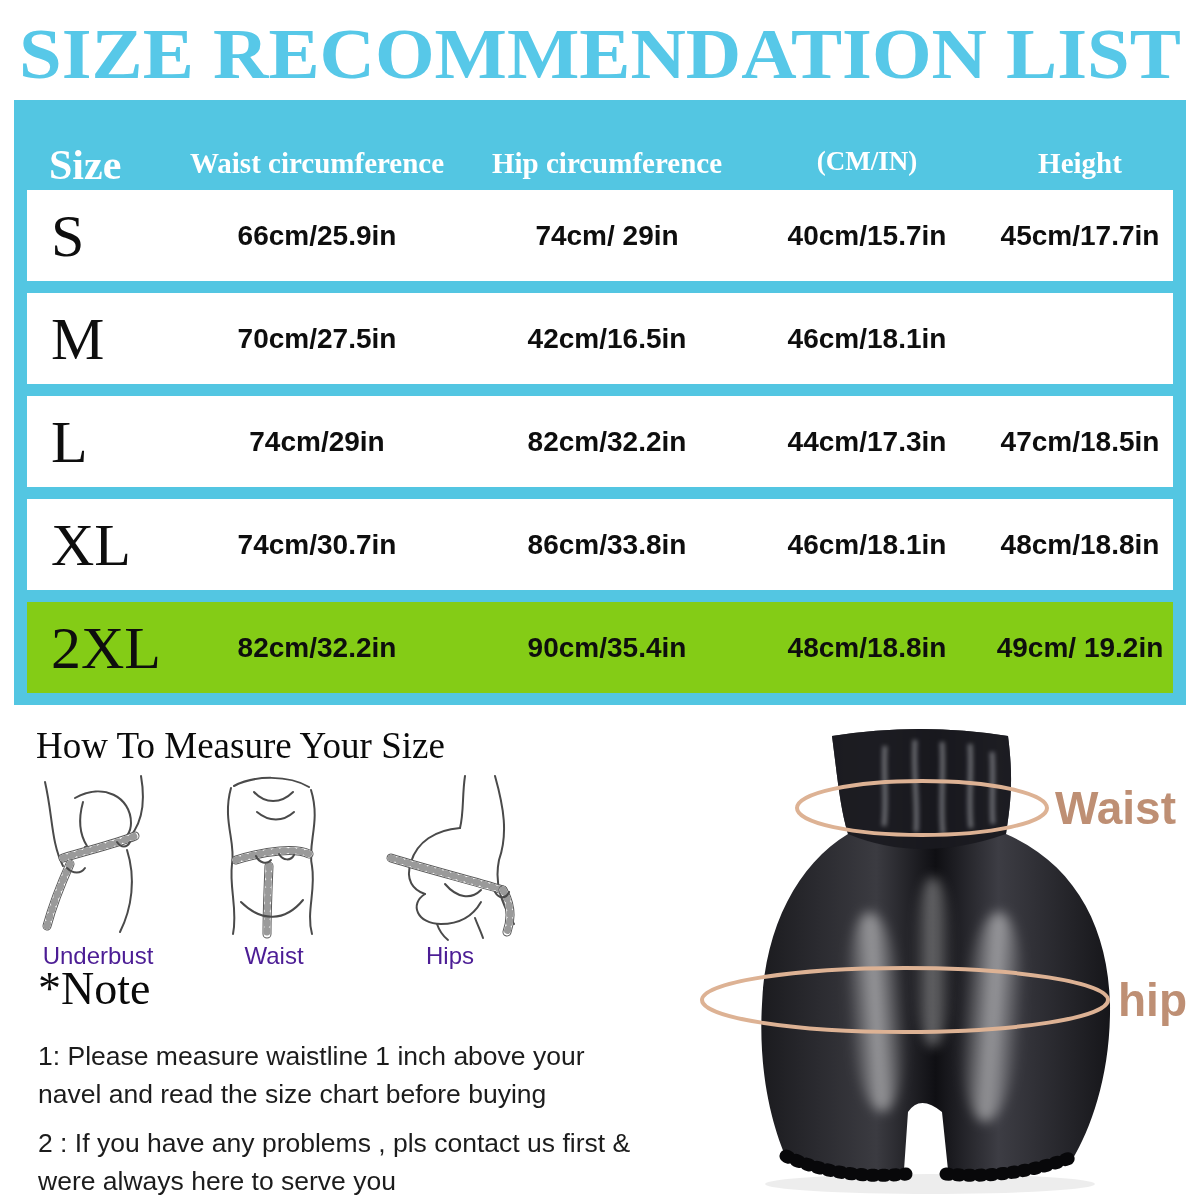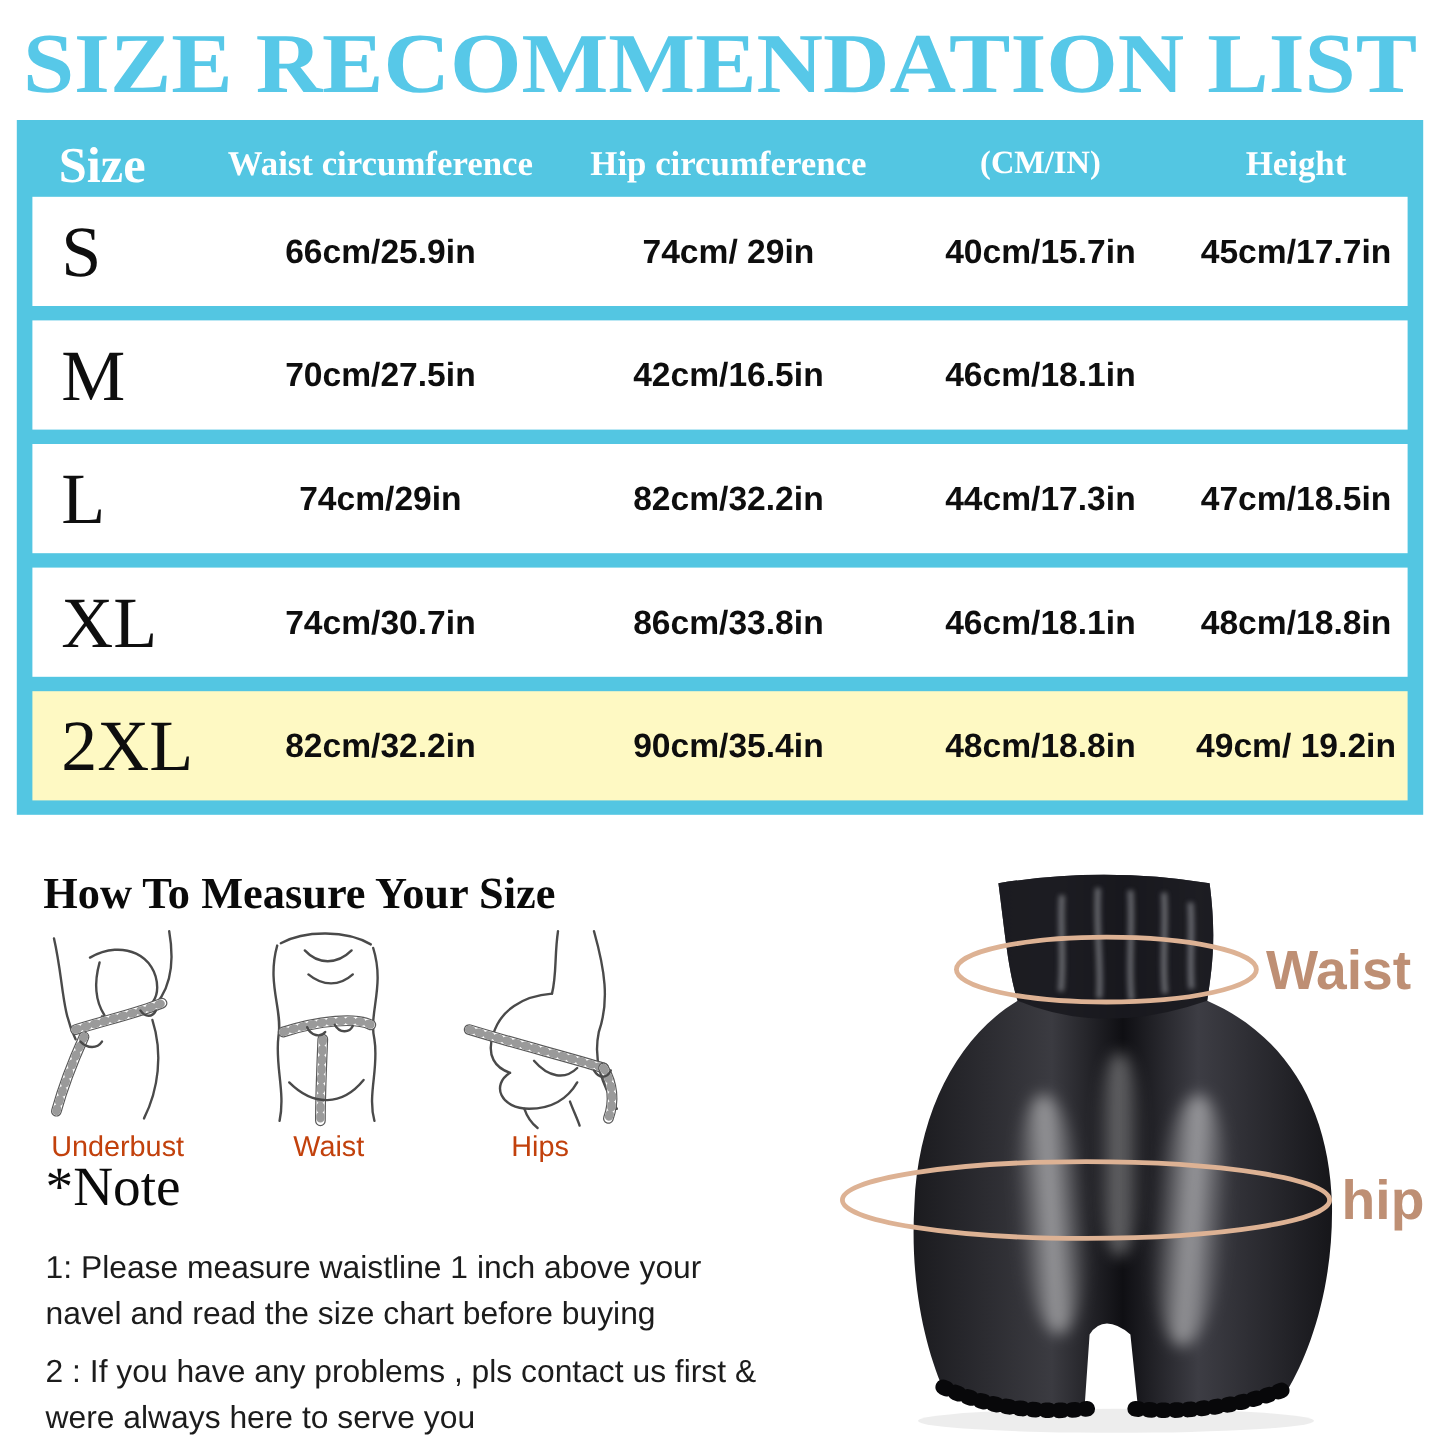--- a/index.html
+++ b/index.html
@@ -7,40 +7,40 @@
        font-family:"Liberation Sans",sans-serif;color:#111;}
 
   
   .title{position:absolute;top:14px;left:0;width:1200px;text-align:center;
          font-family:"Liberation Serif",serif;font-weight:bold;font-size:71px;
          color:#57C8E8;white-space:nowrap;transform:scaleX(1.08);transform-origin:50% 50%;}
 
   
   .size-table{position:absolute;left:14px;top:100px;width:1172px;
               background:#53C6E2;padding:0 13px 12px 13px;box-sizing:border-box;}
-  .thead{display:grid;grid-template-columns:140px 300px 280px 240px 1fr;height:64px;color:#fff;}
+  .thead{display:grid;grid-template-columns:140px 300px 280px 240px 1fr;height:64px;color:#fff;margin-top:26px;}
   .th{text-align:center;padding-top:17px;font-weight:bold;font-size:29px;line-height:1.4;font-family:Liberation Serif, serif;}
   .th .sub{font-size:27px;font-weight:bold;}
   .th-size{font-family:"Liberation Serif",serif;font-size:42px;font-weight:bold;
            text-align:left;padding-left:22px;padding-top:10px;}
   .trow{display:grid;grid-template-columns:140px 300px 280px 240px 1fr;height:91px;
         background:#ffffff;margin-bottom:12px;align-items:center;}
   .trow:last-child{margin-bottom:0;}
-  .trow.highlight{background:#fef9c3;}
+  .trow.highlight{background:#84cc16;}
   .td{text-align:center;font-size:28px;font-weight:bold;color:#0e0e0e;}
   .td-size{font-family:"Liberation Serif",serif;font-size:60px;font-weight:500;
            text-align:left;padding-left:24px;line-height:1;}
 
   
   .measure-heading{position:absolute;left:36px;top:724px;
-                   font-family:"Liberation Serif",serif;font-weight:bold;font-size:37px;color:#0a0a0a;text-align:center;}
+                   font-family:"Liberation Serif",serif;font-weight:normal;font-size:37px;color:#0a0a0a;text-align:center;}
   .figures{position:absolute;left:14px;top:772px;width:520px;display:flex;justify-content:space-between;}
   .figure{width:168px;text-align:center;}
   .figure svg{display:block;margin:0 auto;}
-  .figure-label{font-size:24px;color:#c2410c;margin-top:0px;}
+  .figure-label{font-size:24px;color:#4c1d95;margin-top:0px;}
 
   
   .note-heading{position:absolute;left:38px;top:962px;
                 font-family:"Liberation Serif",serif;font-weight:normal;font-size:46px;color:#0a0a0a;}
   .note-text{position:absolute;left:38px;top:1026px;width:600px;
              font-size:26.5px;color:#1c1c1c;line-height:1.44;}
   .note-text p{margin:11px 0 9px 0;}
 
   
   .product{position:absolute;left:680px;top:712px;width:520px;height:488px;}

